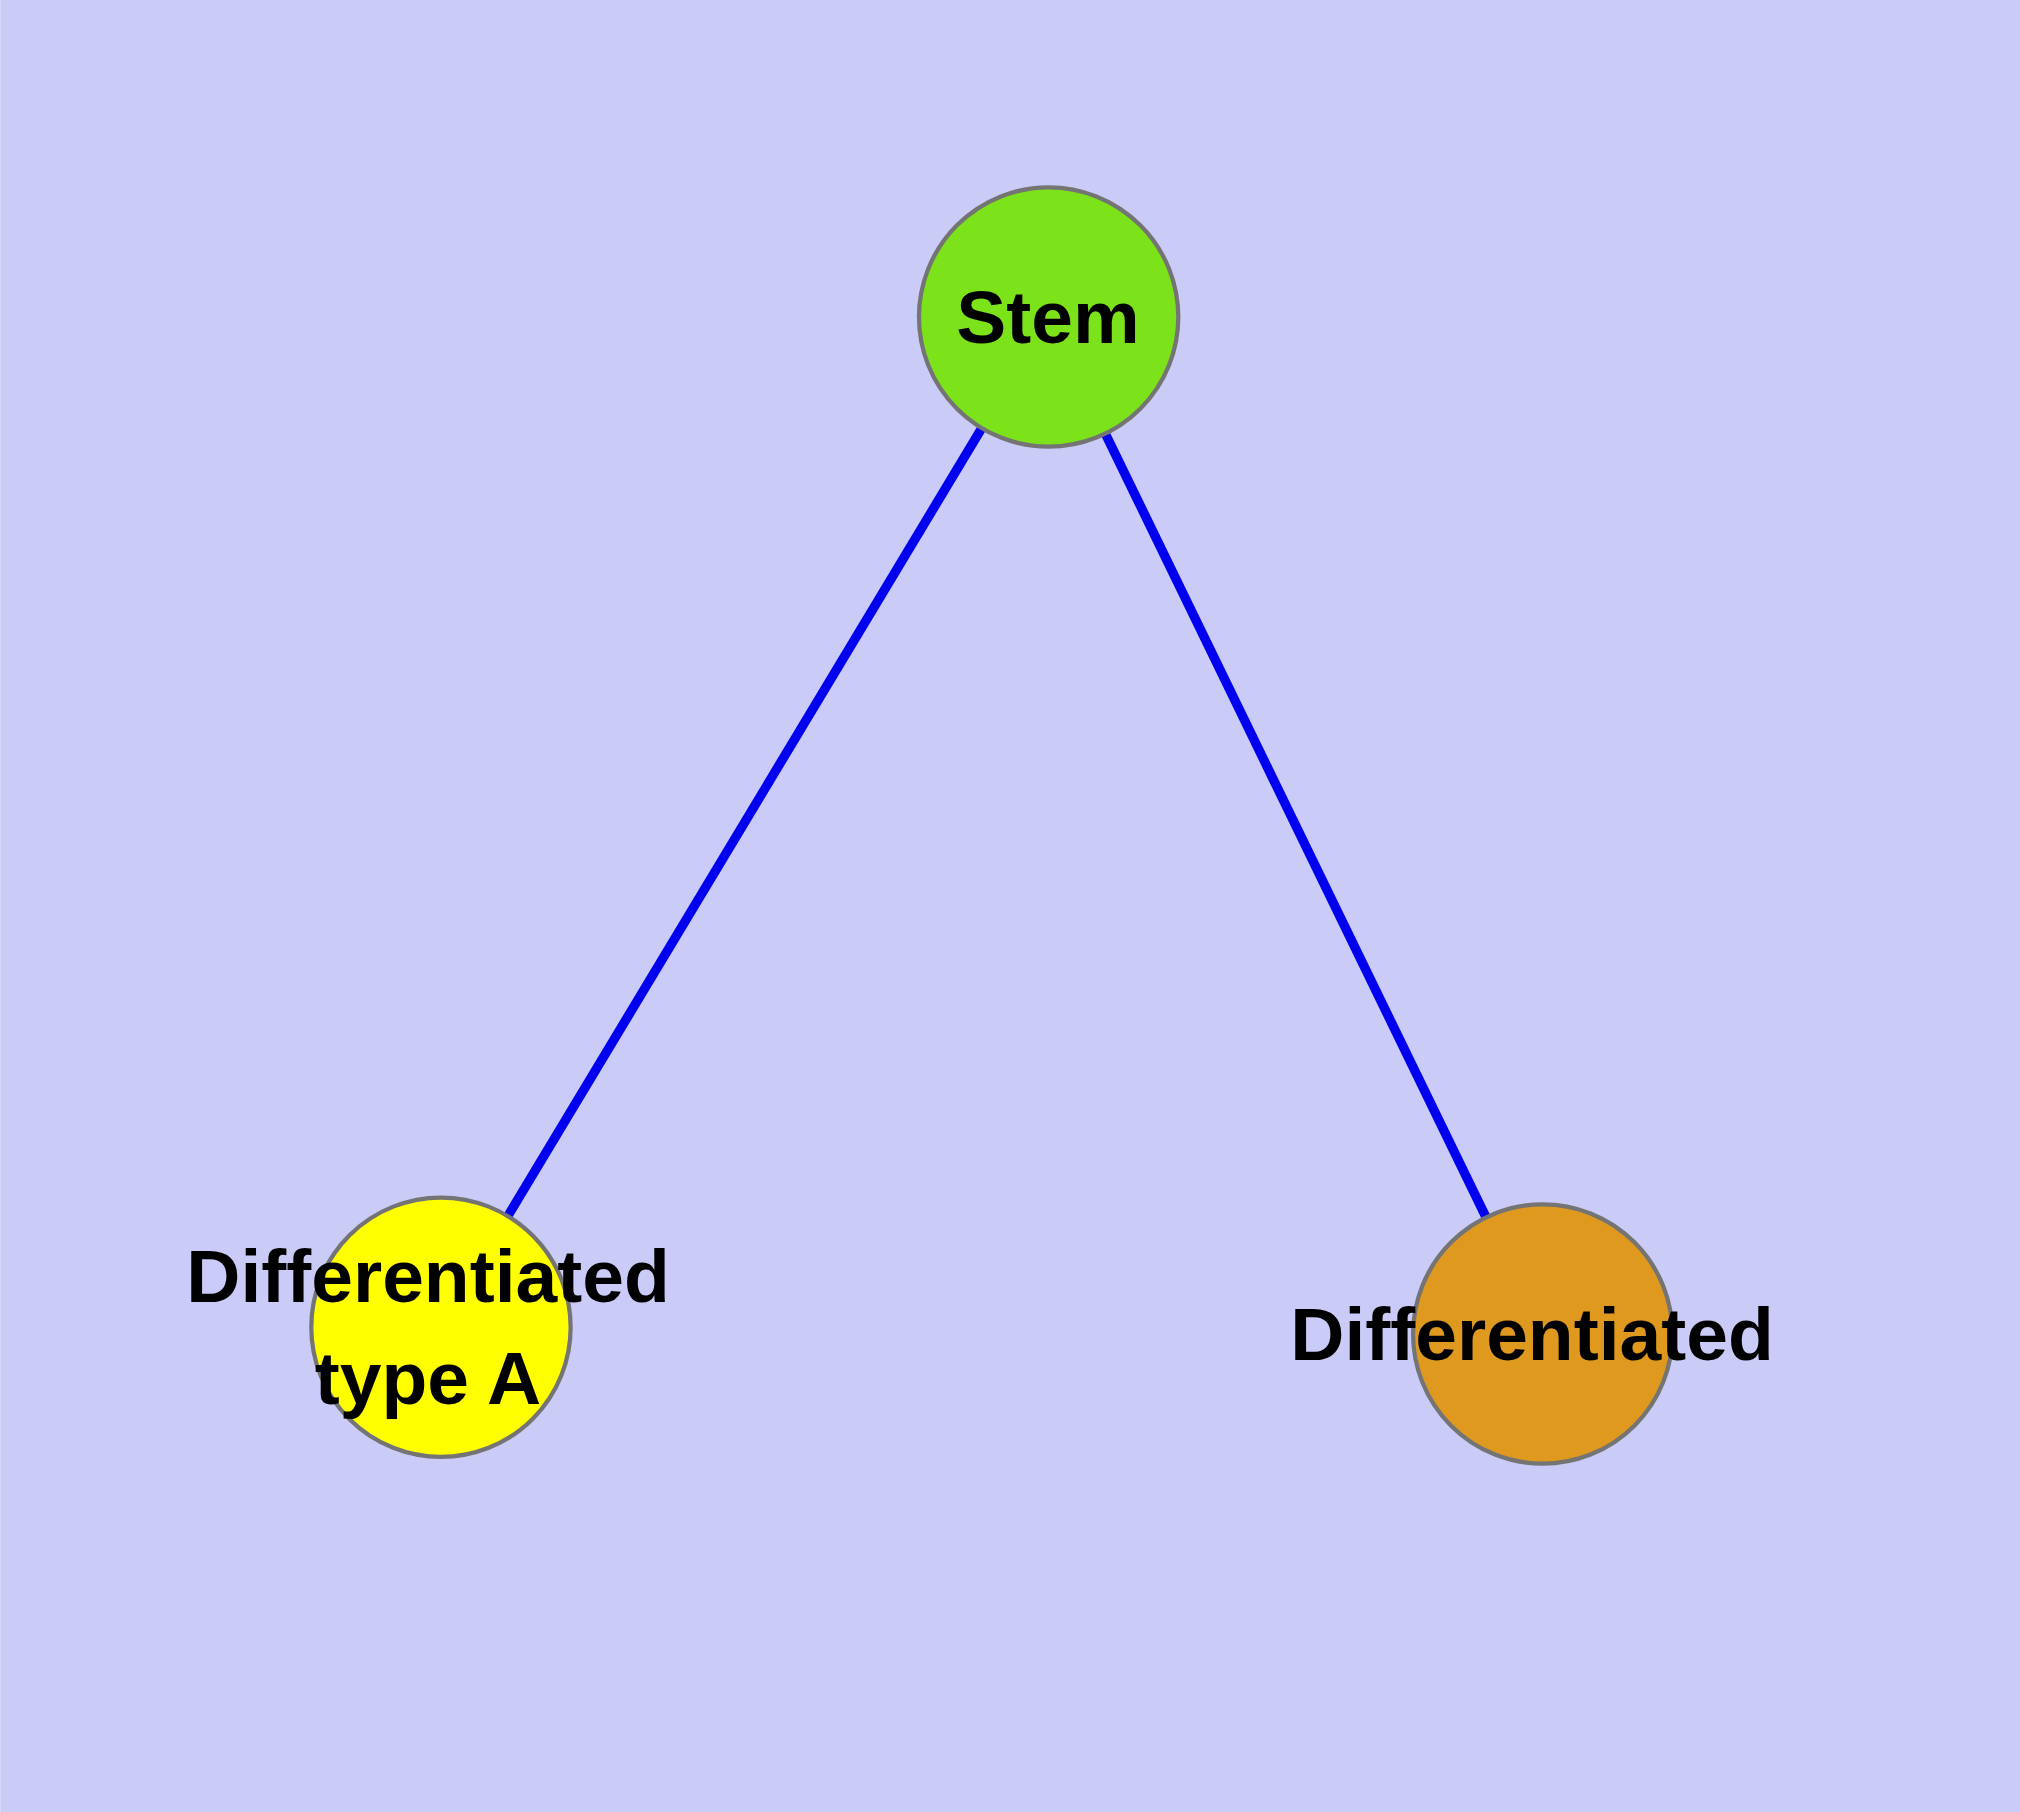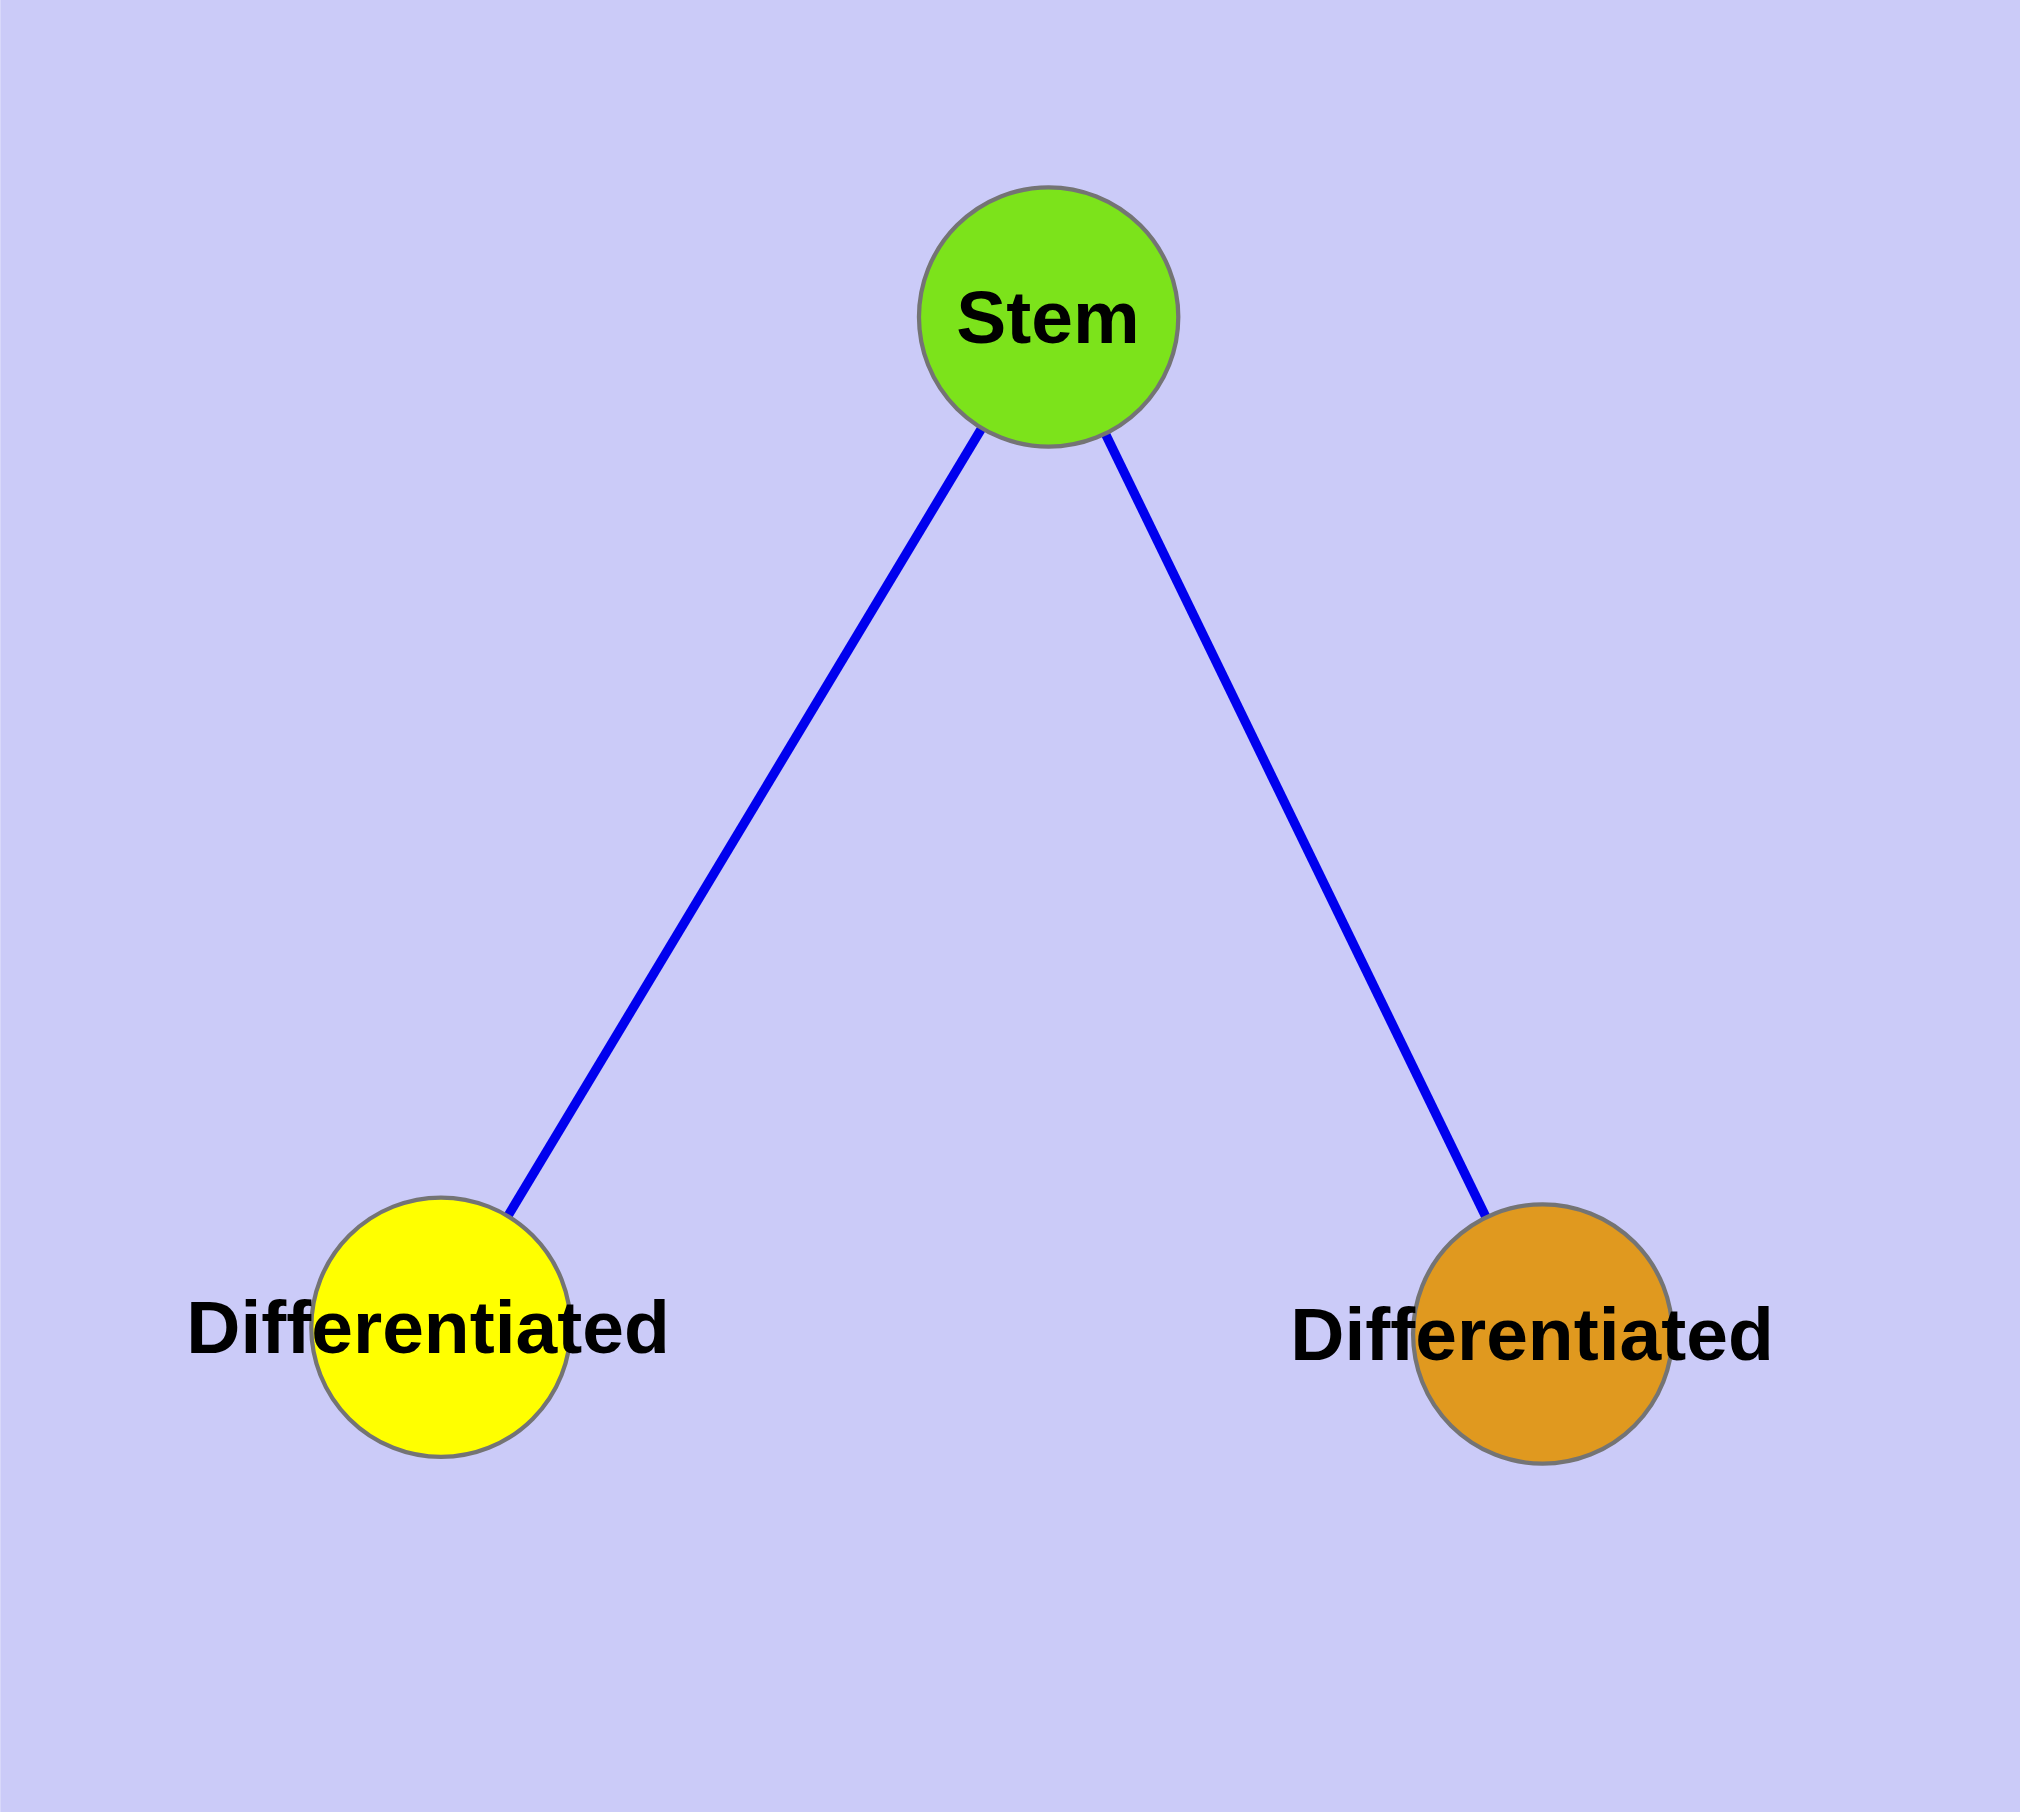--- a/index.html
+++ b/index.html
@@ -52,20 +52,21 @@
     <circle cx="520" cy="1566" r="153" stroke-width="5" fill="#ffff00" stroke="#747474"></circle>
     <circle cx="1820" cy="1574" r="153" stroke-width="5" fill="#e0991f" stroke="#747474"></circle>
   </svg>
 
   <div class="node-label" style="left:1048px; top:317px;">
     <span class="line">Stem</span>
   </div>
 
   <div class="node-label" style="left:428px; top:1327px;">
     <span class="line">Differentiated</span>
+    <span class="line">type A</span>
   </div>
 
   <div class="node-label" style="left:1532px; top:1334px;">
     <span class="line">Differentiated</span>
   </div>
 
 </div>
 
 
 </body></html>

